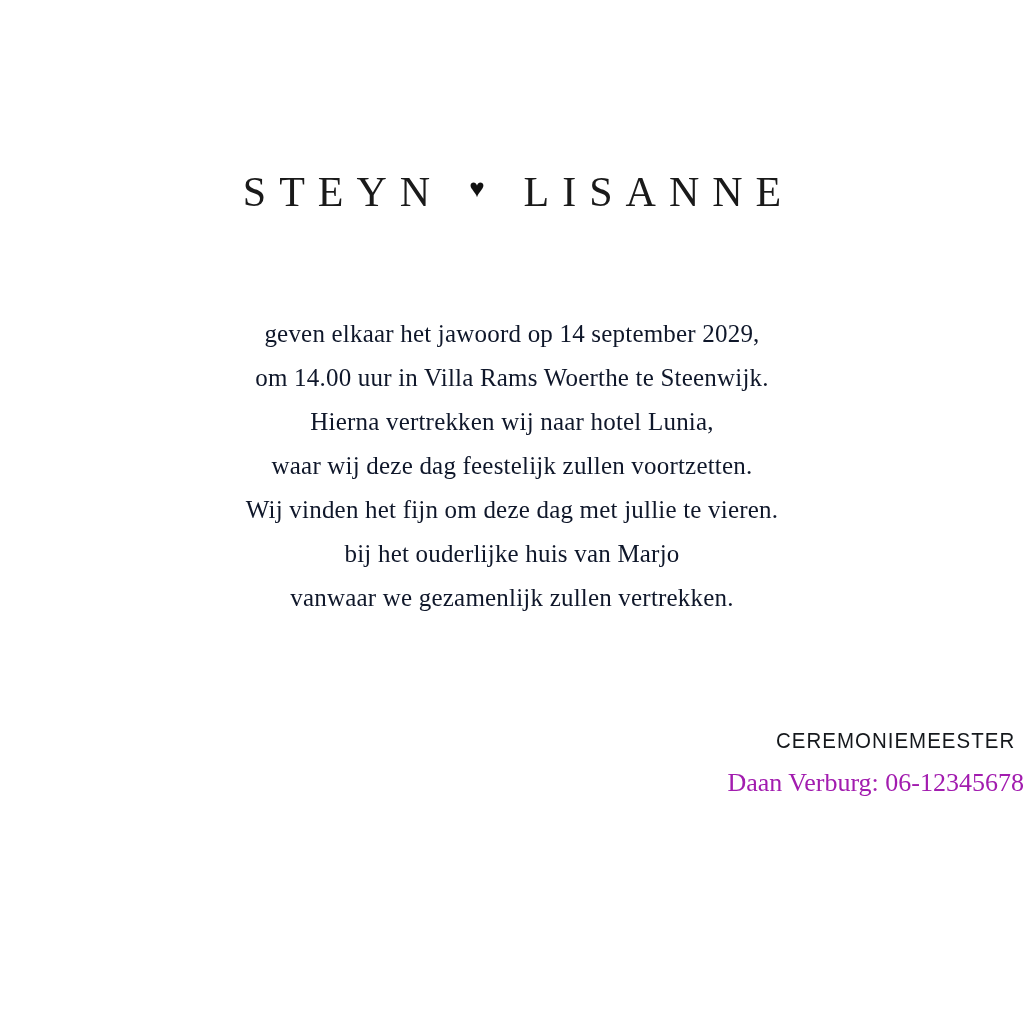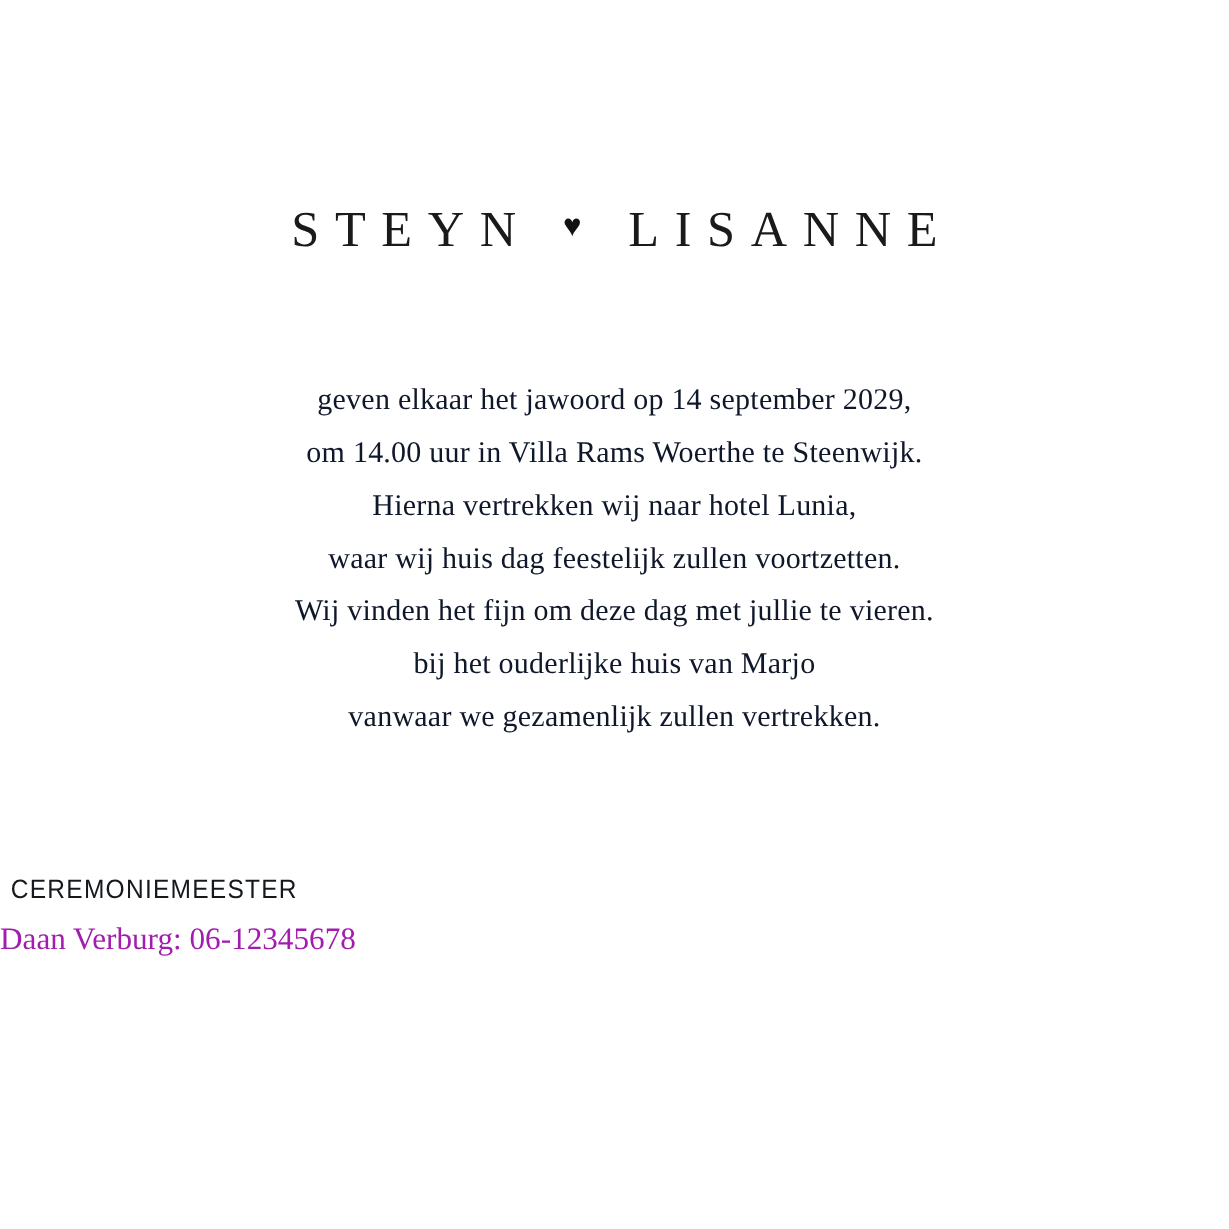--- a/index.html
+++ b/index.html
@@ -65,21 +65,21 @@
   .para + .para {
   }
   .line {
     display: block;
   }
 
   
   .footer {
     margin-top: 108px;
     width: 100%;
-    text-align: left;
+    text-align: right;
   }
   .footer-label {
     font-family: "Liberation Sans", sans-serif;
     font-size: 22px;
     letter-spacing: 1.1px;
     color: #15181c;
     font-weight: 400;
     transform: scaleX(0.93);
     display: inline-block;
   }
@@ -103,21 +103,21 @@
 
   <div class="body-text">
 
     <div class="para">
       <span class="line">geven elkaar het jawoord op 14 september 2029,</span>
       <span class="line">om 14.00 uur in Villa Rams Woerthe te Steenwijk.</span>
     </div>
 
     <div class="para">
       <span class="line">Hierna vertrekken wij naar hotel Lunia,</span>
-      <span class="line">waar wij huis dag feestelijk zullen voortzetten.</span>
+      <span class="line">waar wij deze dag feestelijk zullen voortzetten.</span>
     </div>
 
     <div class="para">
       <span class="line">Wij vinden het fijn om deze dag met jullie te vieren.</span>
       <span class="line">bij het ouderlijke huis van Marjo</span>
       <span class="line">vanwaar we gezamenlijk zullen vertrekken.</span>
     </div>
 
   </div>
 

